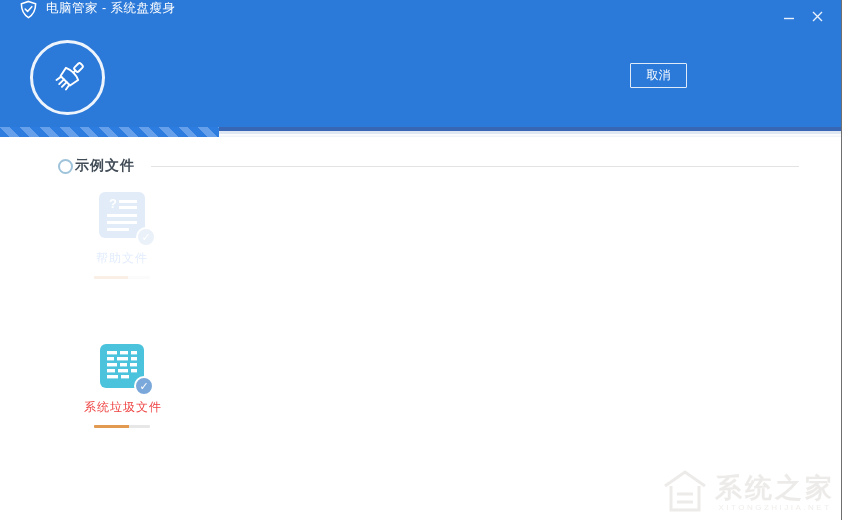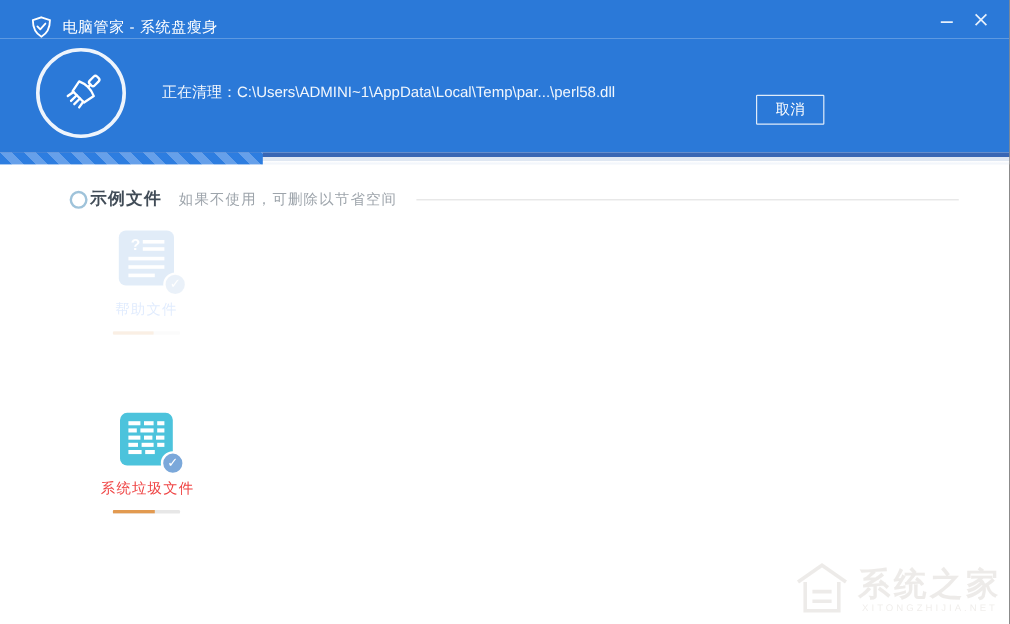--- a/index.html
+++ b/index.html
@@ -1,33 +1,33 @@
 <!DOCTYPE html>
 <html><head>
 <meta charset="utf-8">
 <style>
   * { margin:0; padding:0; box-sizing:border-box; }
   html,body { width:842px; height:520px; }
   body { font-family:"Liberation Sans", sans-serif; background:#fff; position:relative; overflow:hidden; }
   .window { position:absolute; inset:0; background:#fff; border-right:1px solid #6f6f6f; }
 
   
-  .titlebar { position:absolute; top:0; left:0; right:0; height:32px; background:#2b79d8; display:flex; align-items:flex-end; padding-left:25px; }
+  .titlebar { position:absolute; top:0; left:0; right:0; height:32px; background:#2b79d8; display:flex; align-items:flex-start; padding-left:19px; }
   .shield { width:19px; height:19px; display:inline-flex; }
   .titlebar .title { color:#ffffff; font-size:12.5px; margin-left:8px; letter-spacing:.5px; }
   .win-controls { position:absolute; right:10px; top:0; height:32px; display:flex; align-items:center; }
   .win-btn { width:28px; height:32px; display:flex; align-items:center; justify-content:center; cursor:pointer; }
 
   
   .header { position:absolute; top:32px; left:0; right:0; height:95px; background:#2b79d8; }
   .brush-circle { position:absolute; left:30px; top:8px; width:75px; height:75px; border:3px solid rgba(255,255,255,.92); border-radius:50%; display:flex; align-items:center; justify-content:center; }
   .header-text { position:absolute; left:135px; top:28px; color:#fff; }
   .h-title { font-size:20px; font-weight:bold; letter-spacing:.5px; }
   .h-sub { margin-top:9px; font-size:12.5px; color:#f2f7fd; }
-  .cancel { position:absolute; left:630px; top:31px; width:57px; height:25px; background:transparent; border:1px solid rgba(255,255,255,.85); color:#fff; font-size:12px; font-family:"Liberation Sans",sans-serif; border-radius:1px; cursor:pointer;margin-top:16px; }
+  .cancel { position:absolute; left:630px; top:31px; width:57px; height:25px; background:transparent; border:1px solid rgba(255,255,255,.85); color:#fff; font-size:12px; font-family:"Liberation Sans",sans-serif; border-radius:1px; cursor:pointer; }
 
   
   .progress { position:absolute; top:127px; left:0; right:0; height:10px;
     background:linear-gradient(to bottom,#3866b4 0%,#3866b4 40%,#dfe7f2 40%,#dfe7f2 72%,#ffffff 72%,#eef3fa 100%); }
   .progress-fill { height:100%; width:26%;
     background:repeating-linear-gradient(45deg,#2d7de0 0px,#2d7de0 7px,#66a0ea 7px,#66a0ea 14px); }
 
   
   .section-head { position:absolute; left:58px; right:42px; height:20px; display:flex; align-items:center; }
   .section-head.s1 { top:156px; }
@@ -86,33 +86,31 @@
       <svg width="46" height="46" viewBox="0 0 48 48">
         <g transform="rotate(45 24 24)" fill="none" stroke="#ffffff" stroke-width="2" stroke-linejoin="round" stroke-linecap="round">
           <rect x="21" y="4" width="6" height="9" rx="2"></rect>
           <path d="M24 13 L24 16"></path>
           <path d="M15 18 Q24 14 33 18 L31 28 L17 28 Z"></path>
           <path d="M18 28 L17 34 M22 28 L22 35 M26 28 L26 35 M30 28 L31 34"></path>
         </g>
       </svg>
     </div>
     <div class="header-text">
-      <div class="h-sub">正在清理：C:\Users\ADMINI~1\AppData\Local\Temp\par...\perl58.dll</div>
     </div>
     <button class="cancel">取消</button>
   </div>
 
   <div class="progress">
     <div class="progress-fill" style="width: 26%;"></div>
   </div>
 
   <div class="section-head s1">
     <span class="ring"></span>
     <span class="sec-title">示例文件</span>
-    <span class="sec-sub">如果不使用，可删除以节省空间</span>
     <span class="sec-line"></span>
   </div>
 
   <div class="item item-faded">
     <div class="icon-wrap">
       <svg width="50" height="50" viewBox="0 0 50 50">
         <rect x="2" y="2" width="46" height="46" rx="6" fill="#3b86d6"></rect>
         <text x="12" y="18" font-size="13" font-weight="bold" fill="#ffffff">?</text>
         <g fill="#ffffff">
           <rect x="22" y="10" width="18" height="3"></rect>

